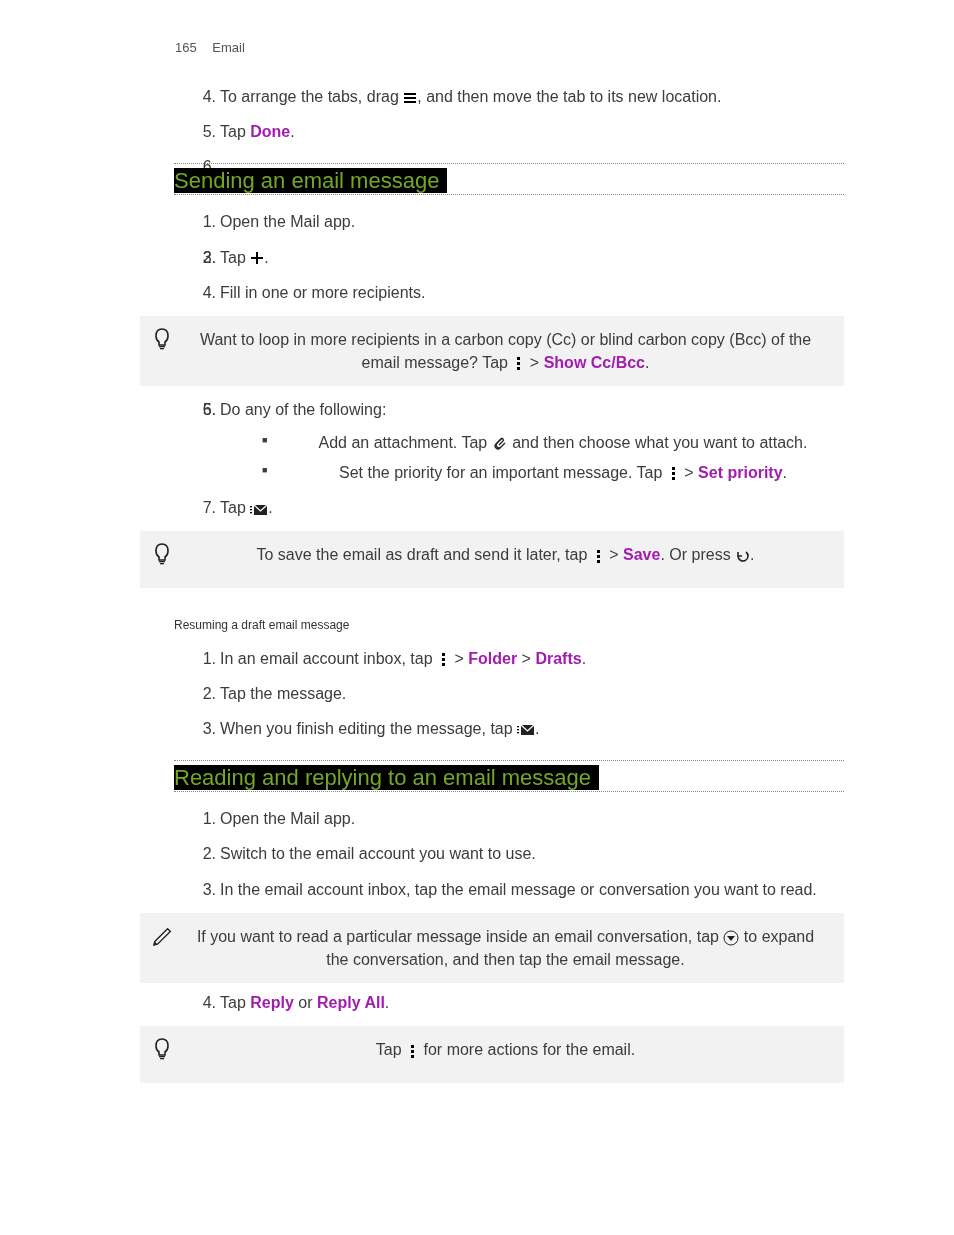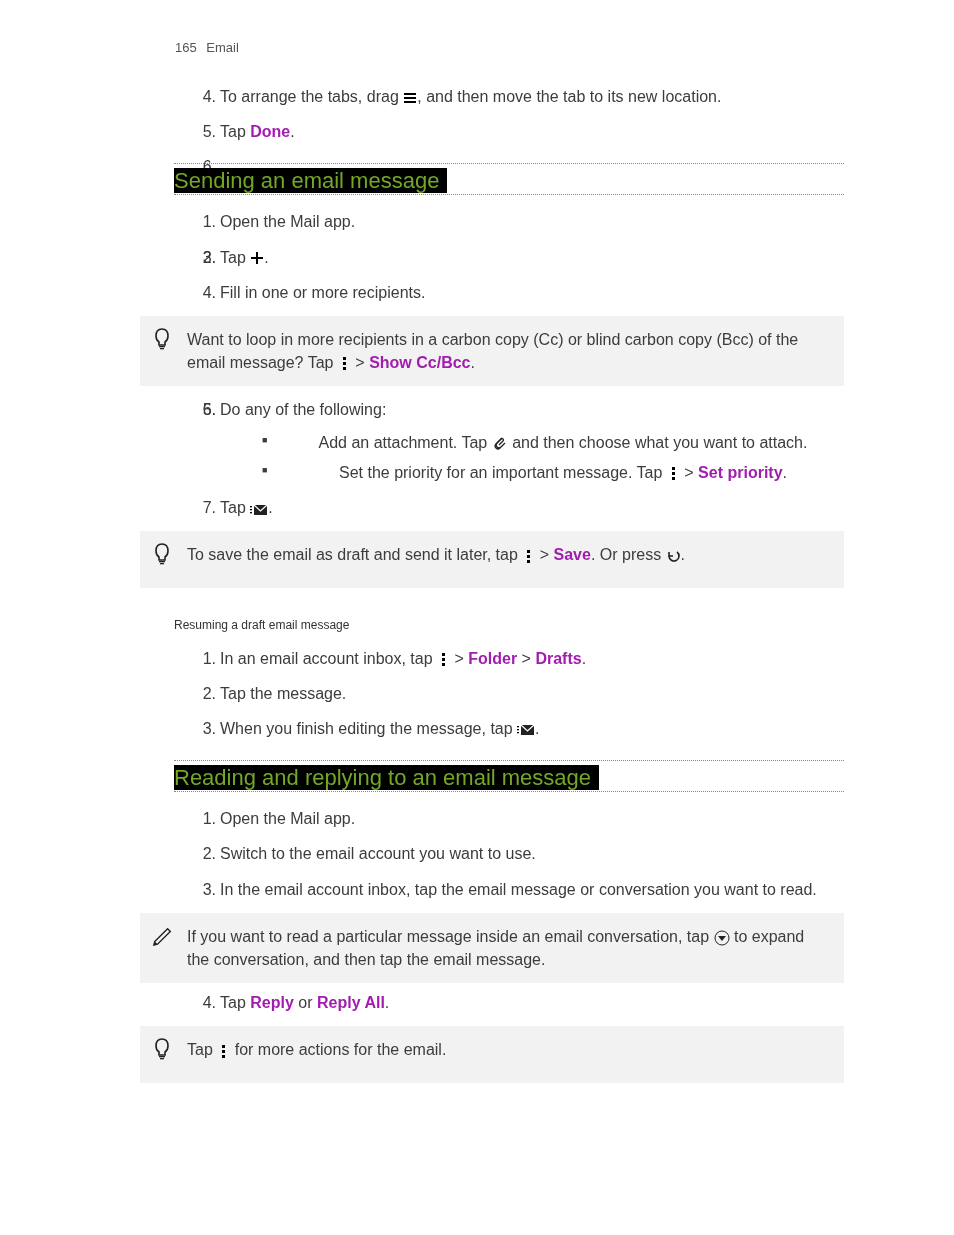--- a/index.html
+++ b/index.html
@@ -12,21 +12,21 @@
   .page {
     padding: 40px 110px 40px 140px;
     box-sizing: border-box;
   }
   .header {
     font-size: 13px;
     color: #555;
     margin-bottom: 30px;
     padding-left: 35px;
   }
-  .header .num { margin-right: 6px; }
+  .header .num { margin-right: 12px; }
   ol {
     list-style: none;
     padding: 0;
     margin: 0;
   }
   ol.olnum { padding-left: 80px; }
   ol.olnum > li {
     position: relative;
     padding-left: 0px;
     margin-bottom: 12px;
@@ -85,20 +85,21 @@
   }
   .tipbox {
     background: #f2f2f2;
     display: flex;
     align-items: flex-start;
     padding: 12px 20px 12px 12px;
     margin: 8px 0;
     font-size: 16px;
     color: #3c3c3c;
     line-height: 1.45;
+    text-align: center;
   }
   .tipbox .tipicon-col {
     width: 35px;
     flex: 0 0 35px;
     text-align: left;
   }
   .tipbox .tipcontent {
     flex: 1;
   }
   .strong { font-weight: 600; color:#a21caf; }

